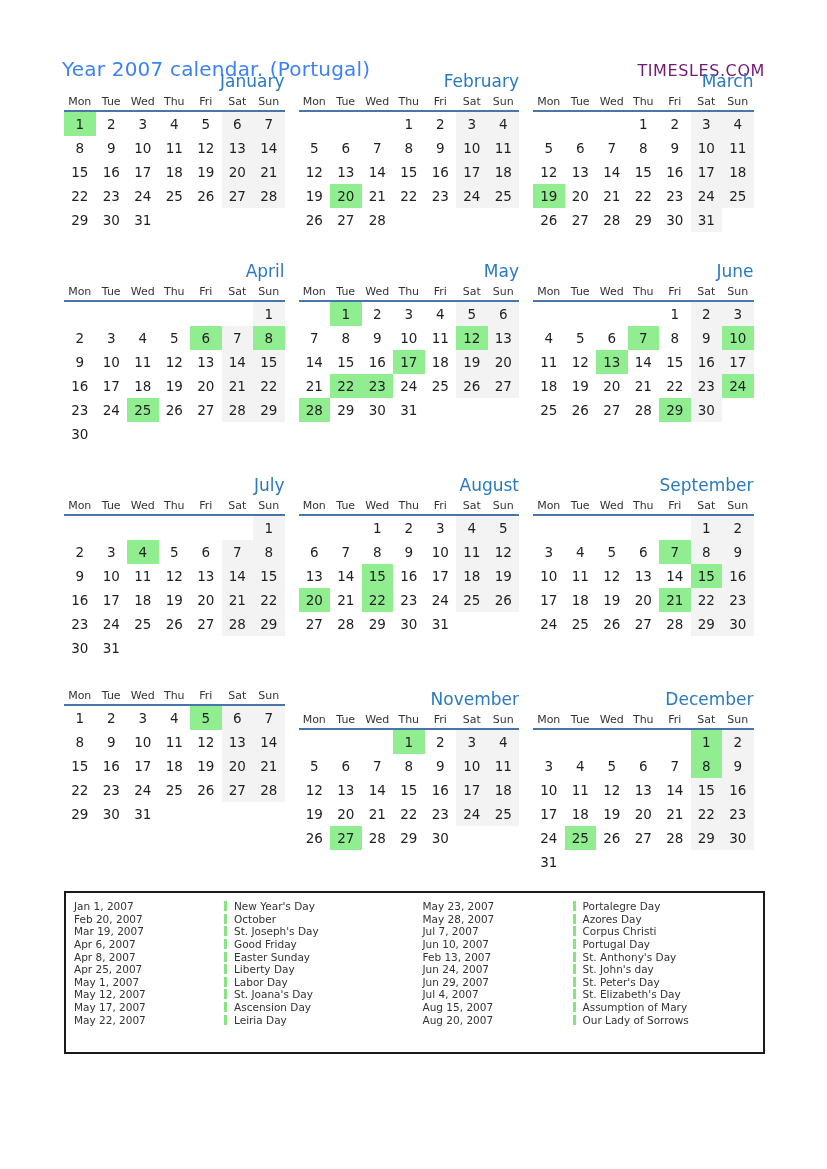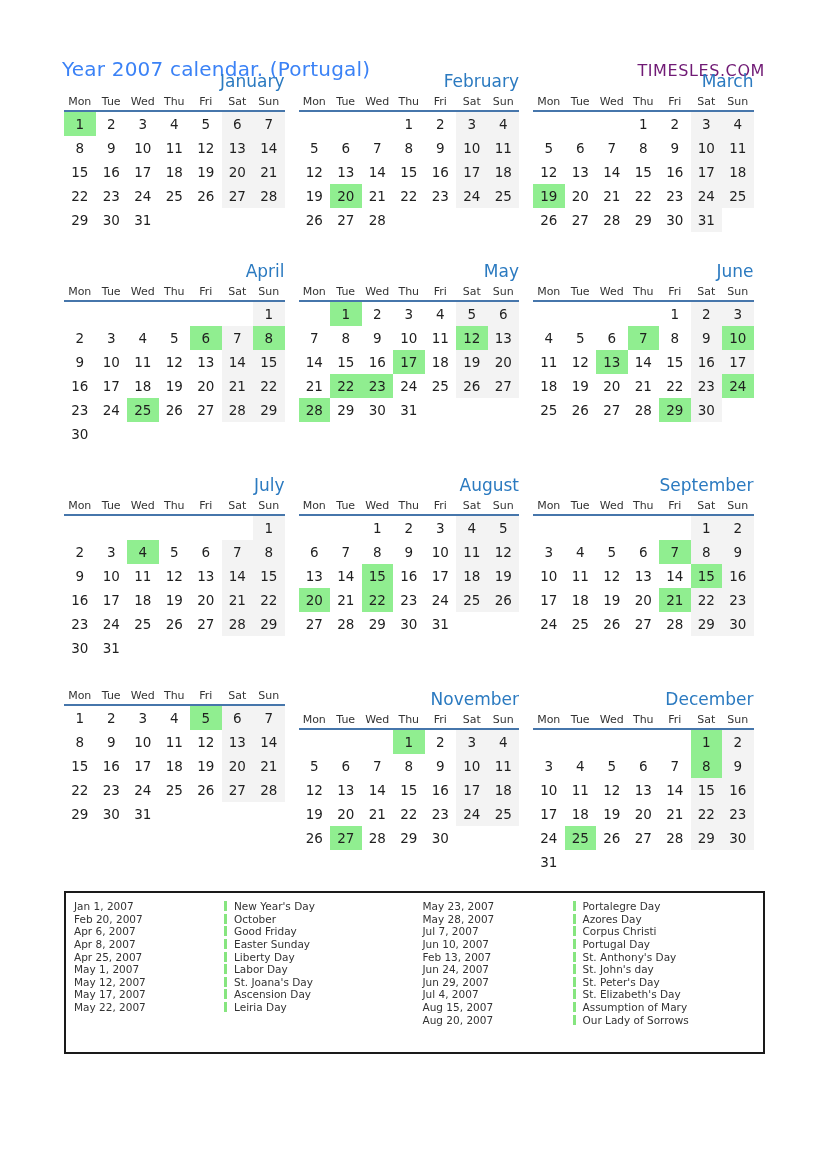--- a/index.html
+++ b/index.html
@@ -605,20 +605,25 @@
           <span class="legend-date">Jan 1, 2007</span>
           <span class="legend-bar"></span>
           <span class="legend-name">New Year's Day</span>
         </div>
         <div class="legend-row">
           <span class="legend-date">Feb 20, 2007</span>
           <span class="legend-bar"></span>
           <span class="legend-name">October</span>
         </div>
         <div class="legend-row">
+          <span class="legend-date">Mar 19, 2007</span>
+          <span class="legend-bar"></span>
+          <span class="legend-name">St. Joseph's Day</span>
+        </div>
+        <div class="legend-row">
           <span class="legend-date">Apr 6, 2007</span>
           <span class="legend-bar"></span>
           <span class="legend-name">Good Friday</span>
         </div>
         <div class="legend-row">
           <span class="legend-date">Apr 8, 2007</span>
           <span class="legend-bar"></span>
           <span class="legend-name">Easter Sunday</span>
         </div>
         <div class="legend-row">

